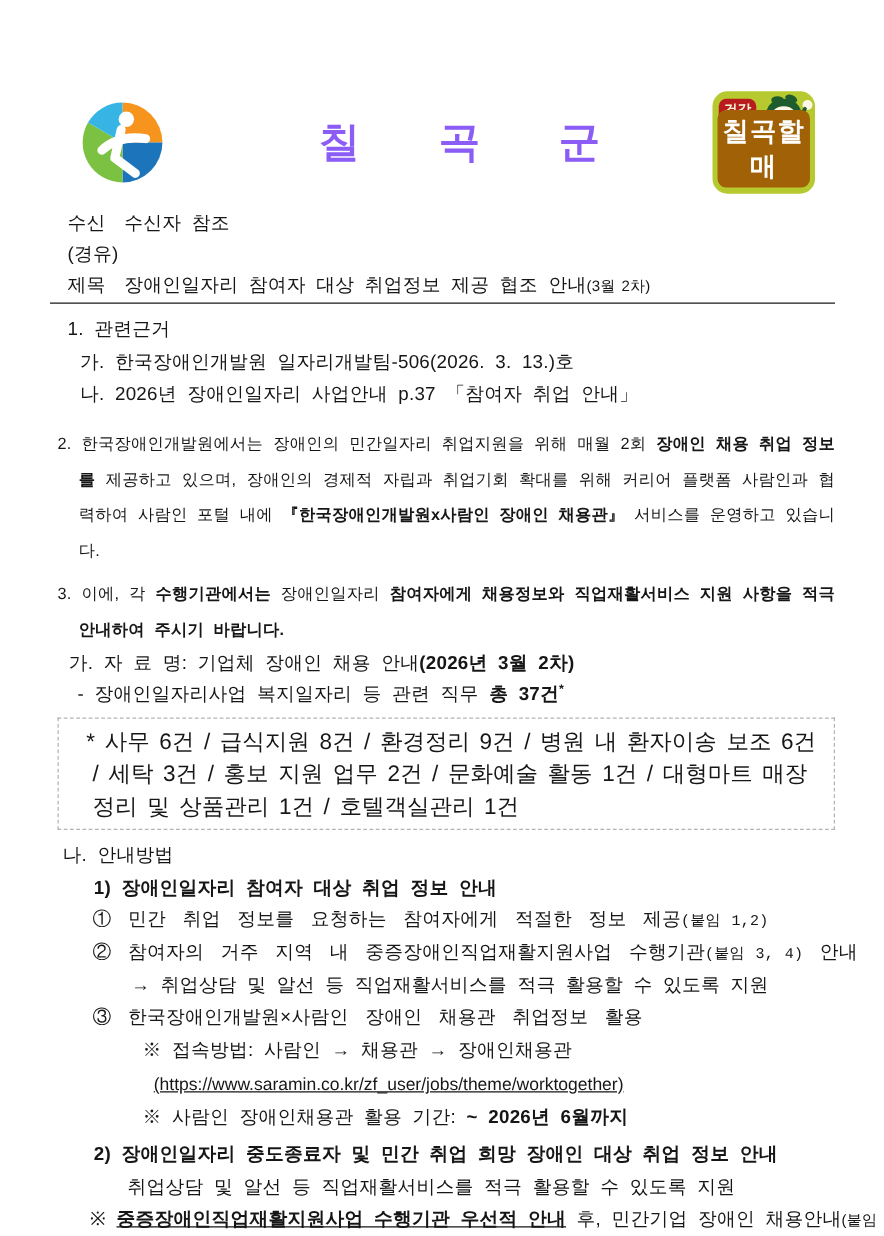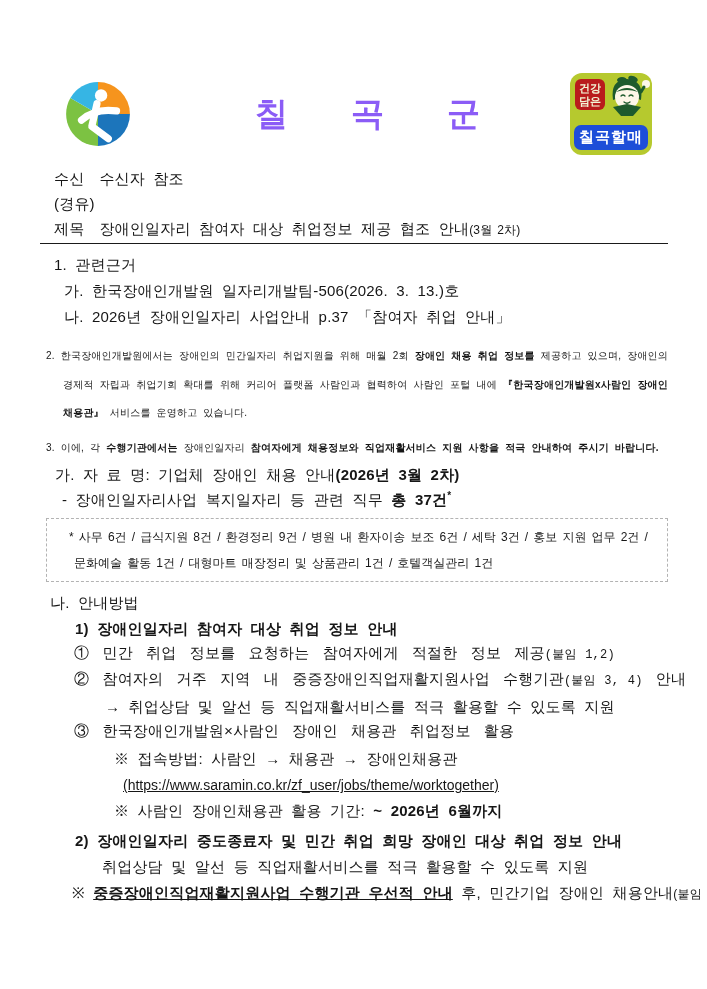--- a/index.html
+++ b/index.html
@@ -26,22 +26,22 @@
   }
   .badge-top{
     position:absolute;left:5px;top:6px;width:30px;
     background:#b91c1c;border-radius:6px;
     color:#f2f6d6;font-size:11px;font-weight:700;line-height:12.5px;
     text-align:center;padding:3px 0;
   }
   .badge-granny{position:absolute;right:1px;top:1px;}
   .badge-bottom{
     position:absolute;left:4px;right:4px;bottom:5px;
-    background:#1d4ed8;border-radius:7px;
-    color:#ffffff;font-size:15px;font-weight:700;text-align:center;
+    background:#a16207;border-radius:7px;
+    color:#ffffff;font-size:21px;font-weight:700;text-align:center;
     padding:3px 0;letter-spacing:1px;
   }
   .header-spacer{height:166px;}
   
   .line{
     font-size:15px;line-height:25px;color:#161616;
     word-spacing:0.27em;letter-spacing:0.2px;white-space:nowrap;
   }
   .lh26{line-height:26px;}
   .b{font-weight:700;}
@@ -61,31 +61,31 @@
   .mnum{margin-left:29px;} 
   .mcirc{margin-left:28px;font-family:Liberation Mono, monospace;}
   .marr{margin-left:59px;} 
   .mnote{margin-left:68px;}
   .murl{margin-left:77px;} 
   .mdash2{margin-left:41px;}
   .mcont2{margin-left:56px;}
   .mnote2{margin-left:26px;}
   .para{
     margin-left:0;padding-left:17px;text-indent:-17px;
-    font-size:10px;line-height:28.5px;color:#161616;
+    font-size:13px;line-height:28.5px;color:#161616;
     word-spacing:0.3em;letter-spacing:0.2px;
     text-align:justify;
   }
   .mt6{margin-top:6px;}.mt8{margin-top:8px;}
   .mt12{margin-top:12px;}.mt4{margin-top:4px;}
   .note-box{
     margin-top:6px;margin-left:0;margin-right:0;
     border:1px dashed #b3b3b3;
     padding:5px 8px 5px 27px;text-indent:-5px;
-    font-size:12px;line-height:26px;color:#161616;
+    font-size:18px;line-height:26px;color:#161616;
     word-spacing:0.15em;
   }
   .url{
     font-size:14px;word-spacing:0;letter-spacing:0;
     text-decoration:underline;color:#161616;
   }
   .ul{text-decoration:underline;}
   sup.star{font-size:10px;font-weight:700;vertical-align:super;line-height:0;}
 </style>
 </head>

